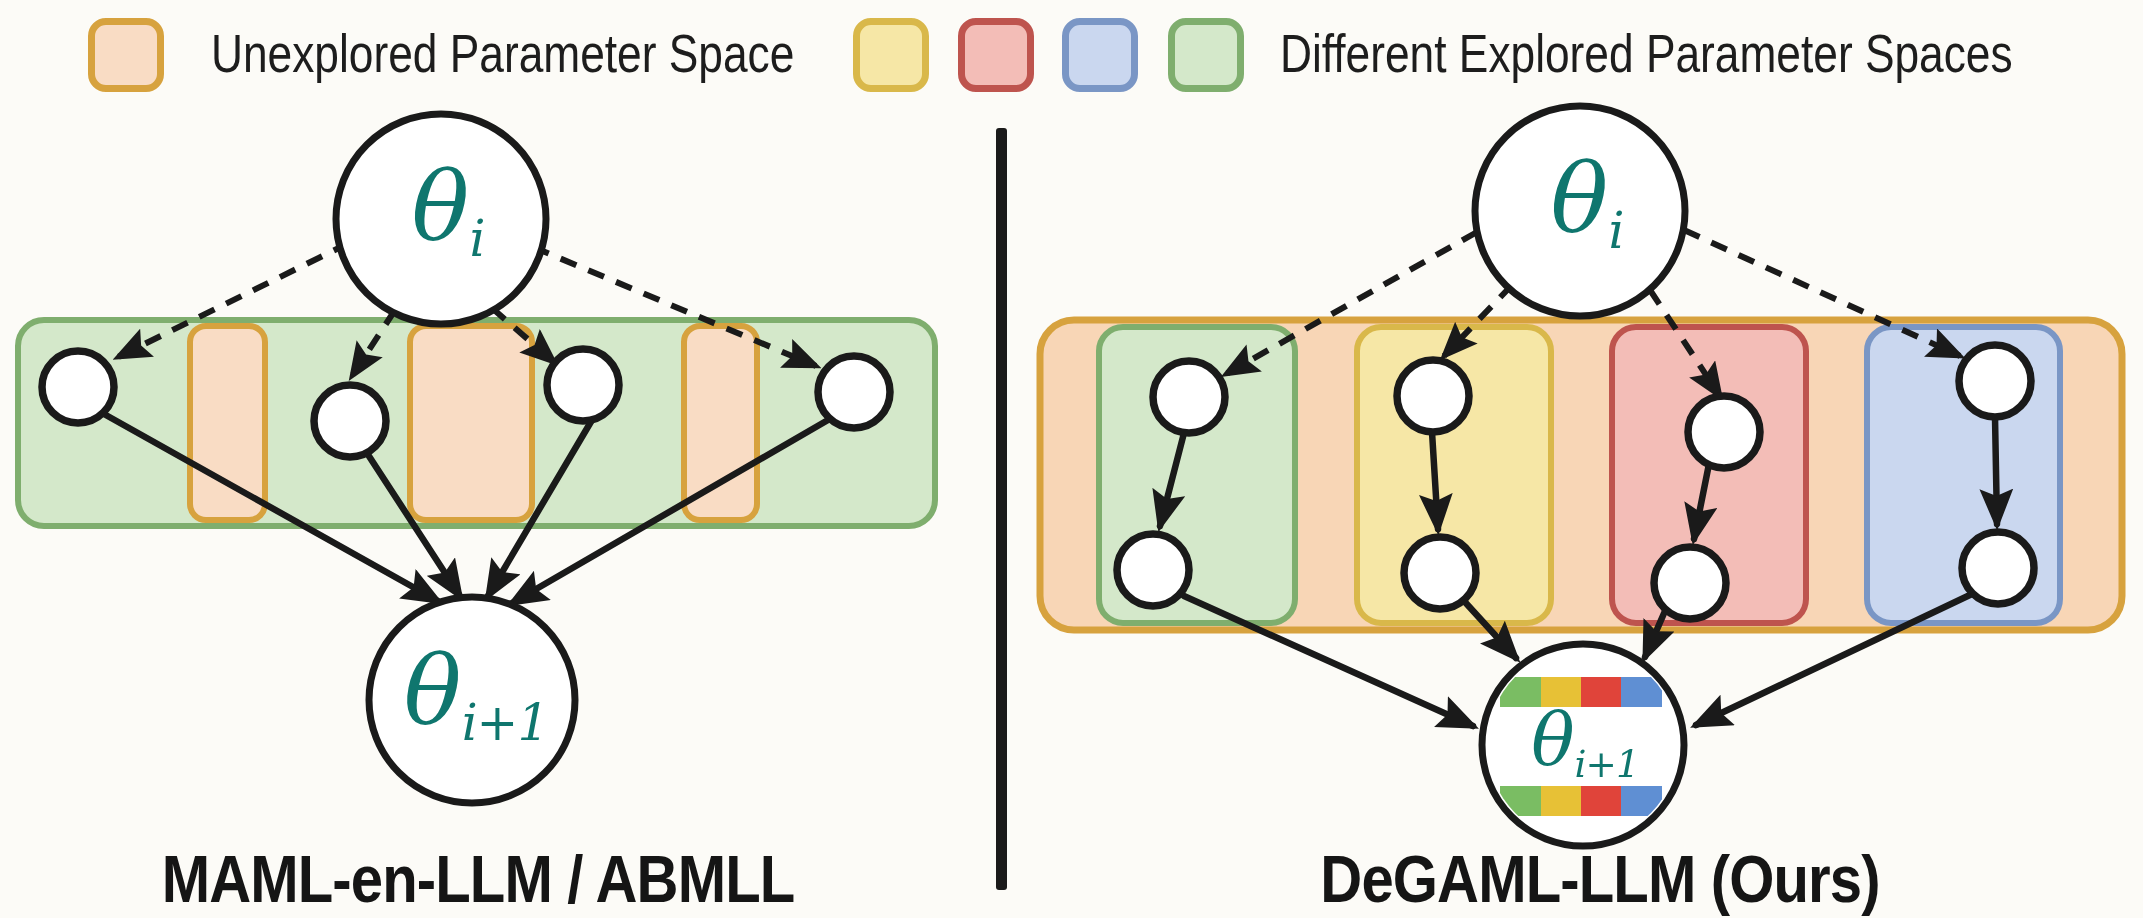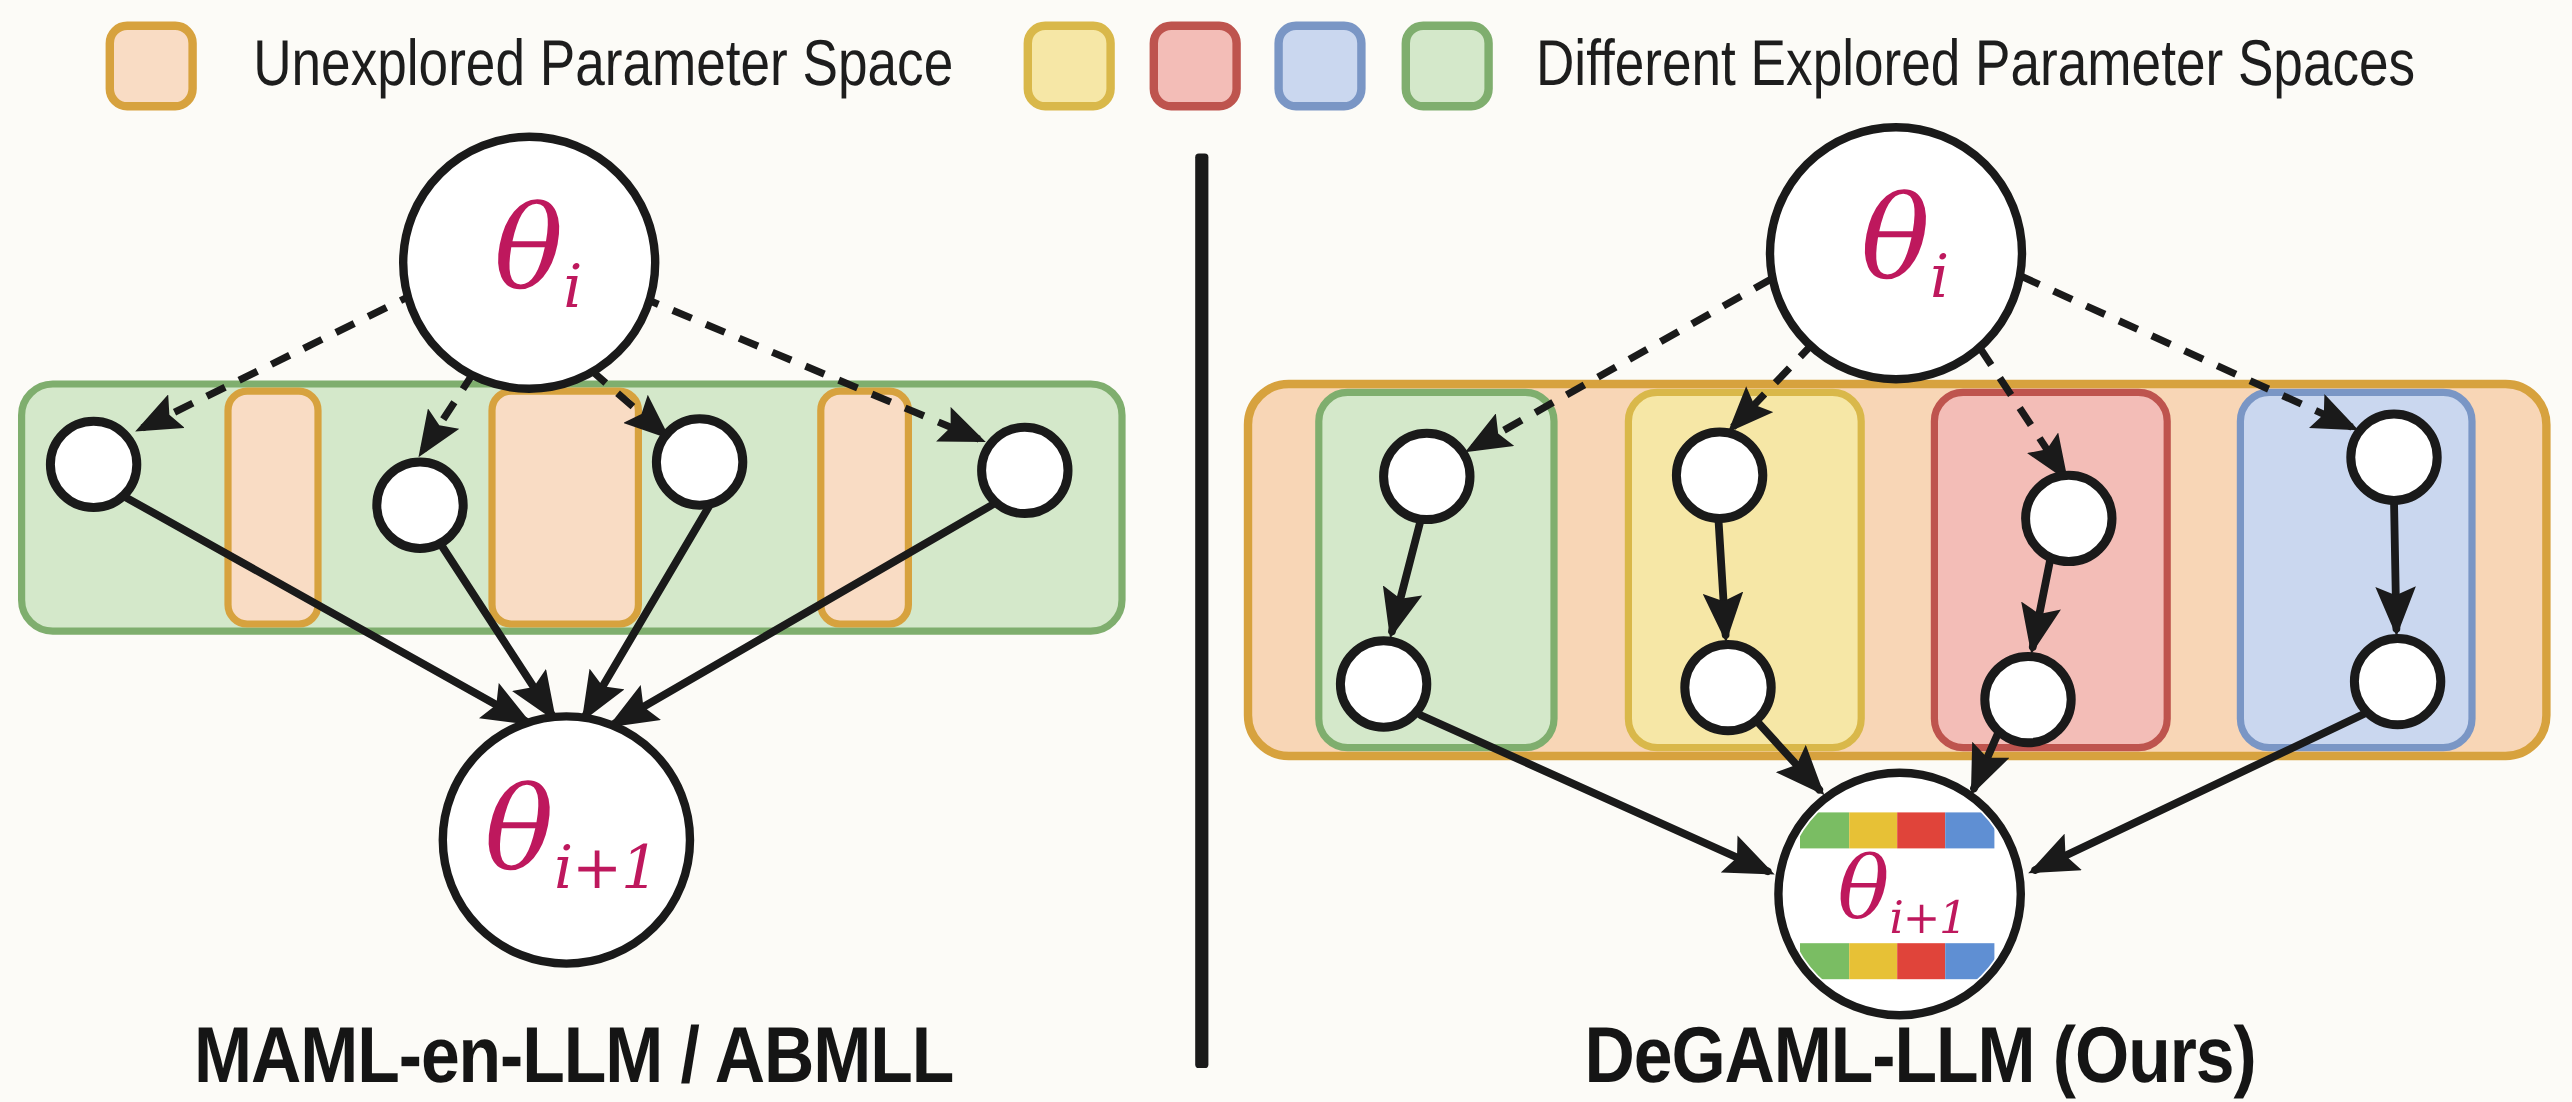--- a/index.html
+++ b/index.html
@@ -58,21 +58,21 @@
   .caption {
     position: absolute; transform: translate(-50%, -50%) scaleX(0.88);
     font-size: 66px; font-weight: bold; color: #151515;
     white-space: nowrap; letter-spacing: -1px;
   }
   .caption.left  { left: 478px;  top: 879px; }
   .caption.right { left: 1600px; top: 879px; }
 
   .theta-label {
     position: absolute; transform: translate(-50%, -54%);
-    font-family: "DejaVu Serif", serif; font-style: italic; color: #be185d;
+    font-family: "DejaVu Serif", serif; font-style: italic; color: #0f766e;
     white-space: nowrap; line-height: 1;
   }
   .theta-label sub {
     font-size: 0.52em; line-height: 1; vertical-align: -0.32em; letter-spacing: -1px;
   }
   .tl-left-i   { left: 448px;  top: 216px; font-size: 96px; }
   .tl-left-i1  { left: 476px;  top: 700px; font-size: 96px; }
   .tl-right-i  { left: 1587px; top: 208px; font-size: 96px; }
   .tl-right-i1 { left: 1585px; top: 747px; font-size: 72px; }
 </style>

